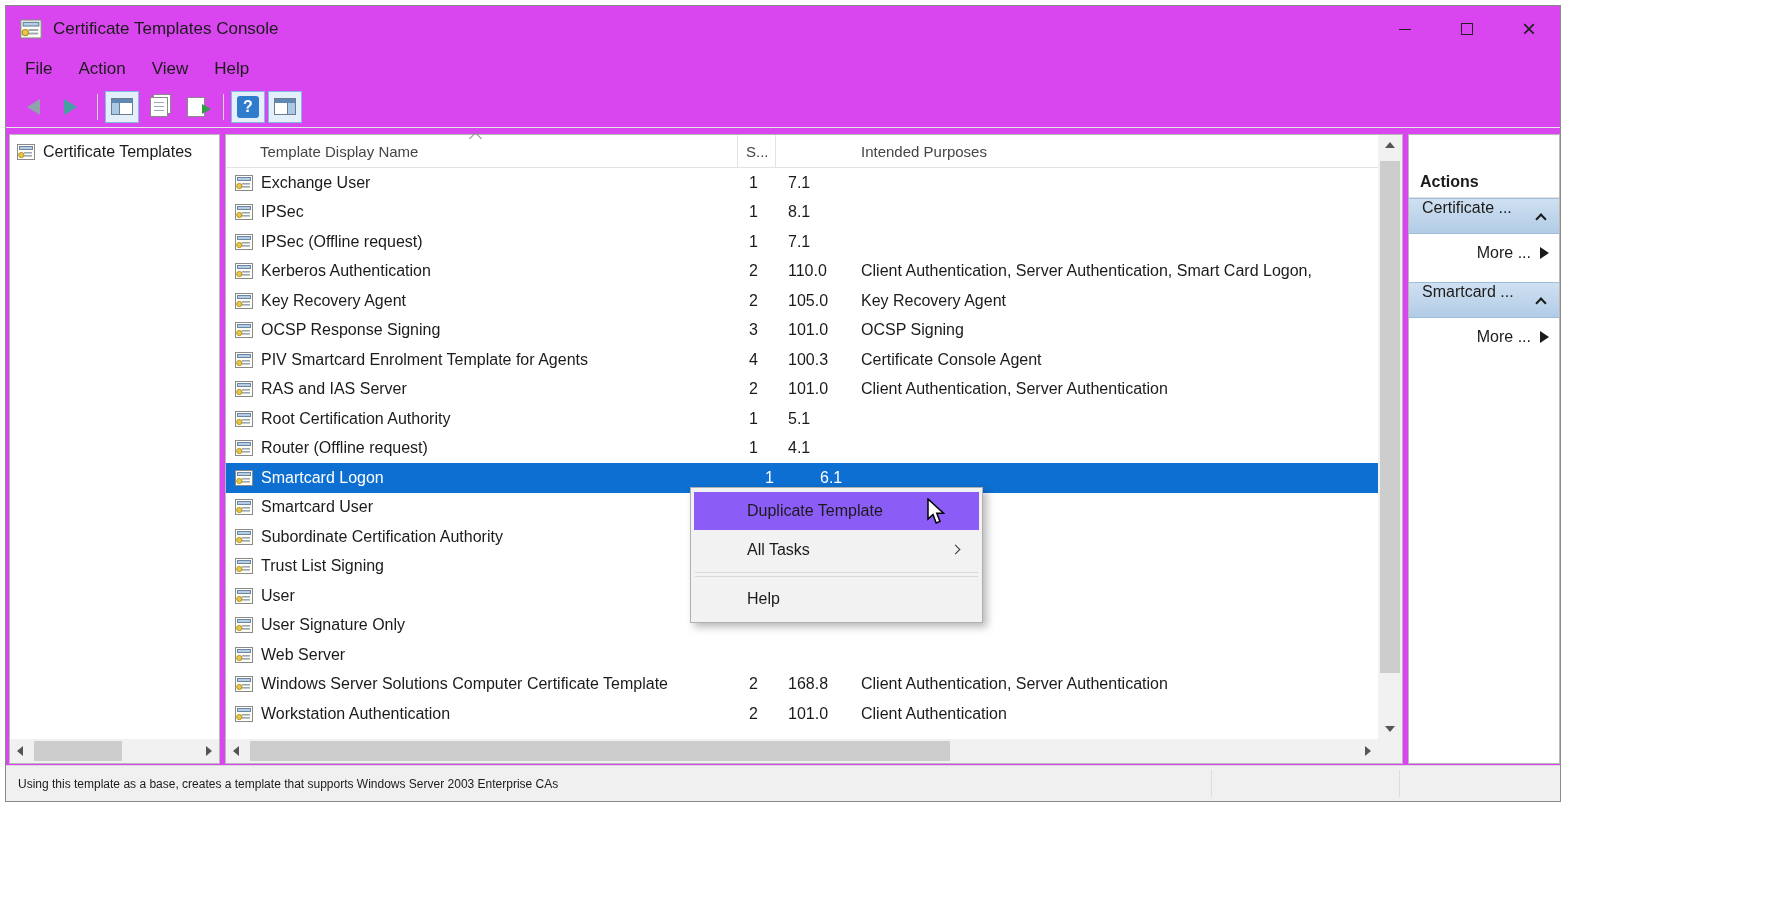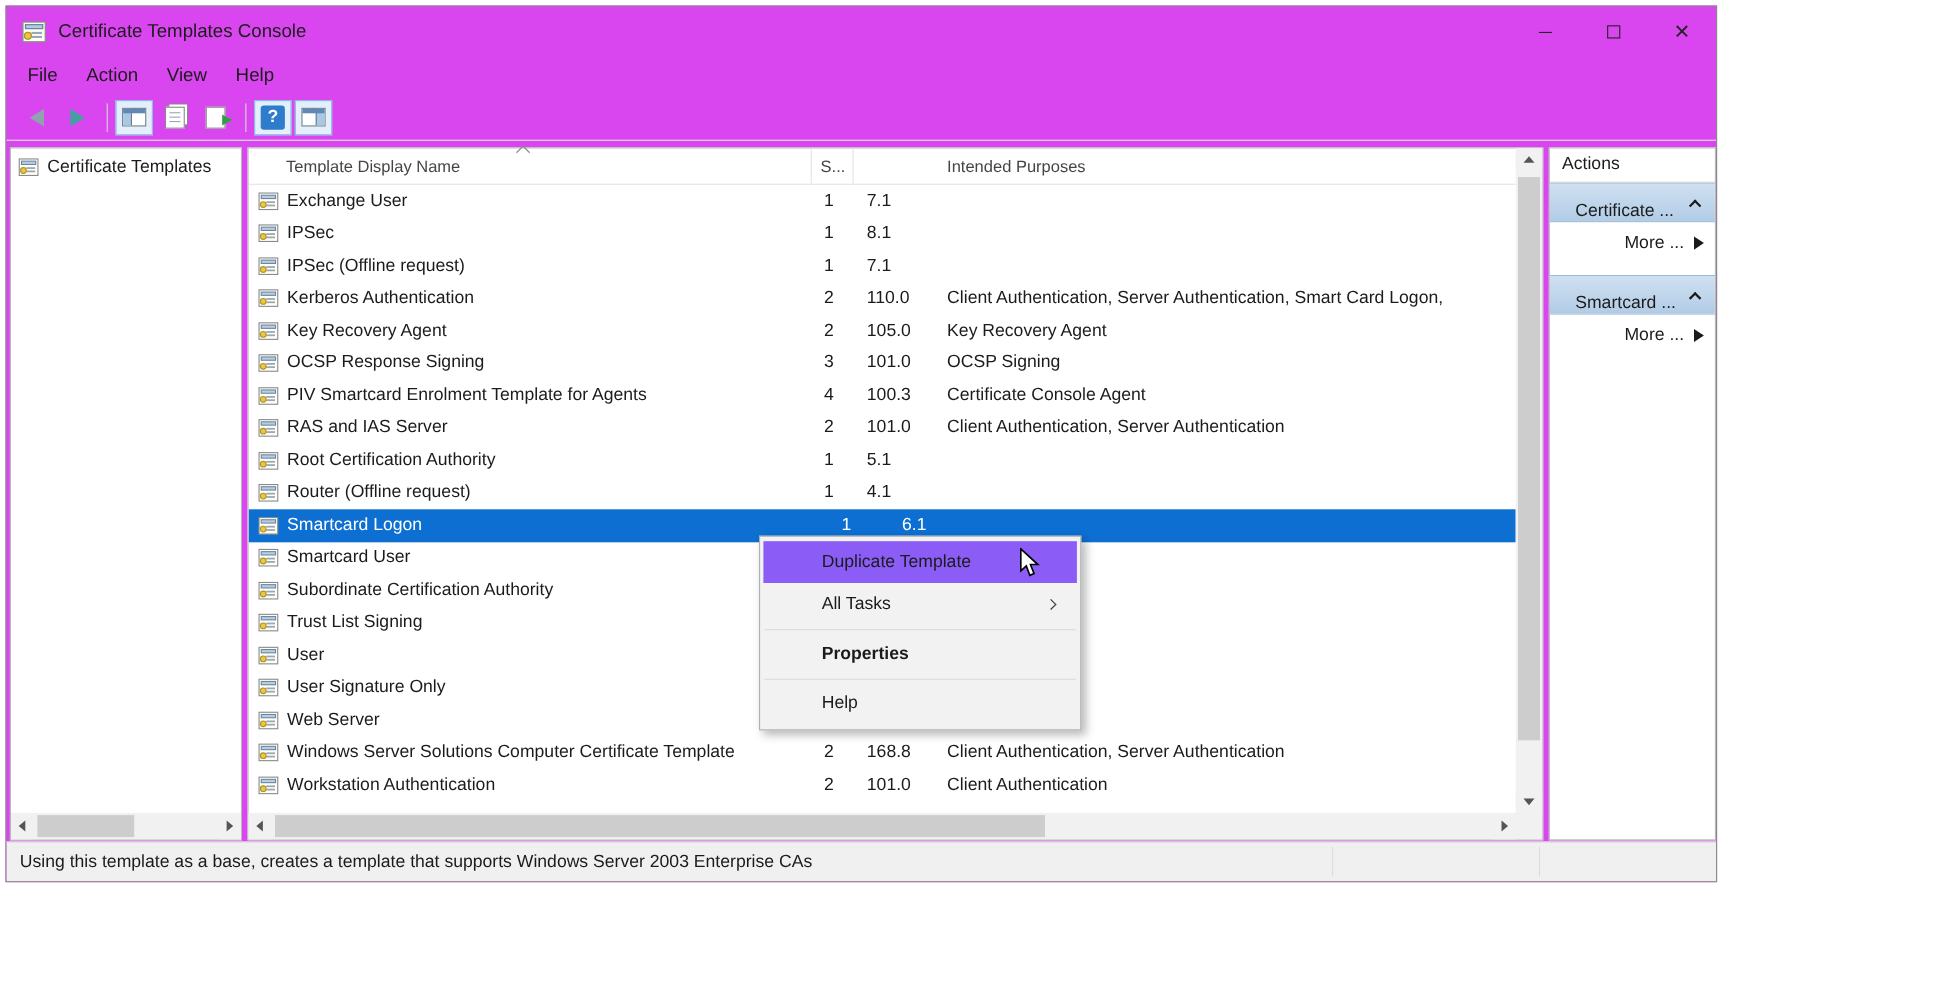--- a/index.html
+++ b/index.html
@@ -70,32 +70,32 @@
   .hthumb { position:absolute; top:2px; bottom:2px; background:#cdcdcd; }
   .sbtn.left { left:0; height:24px; width:20px; top:0; }
   .sbtn.right { right:0; height:24px; width:20px; top:0; }
   .tri-up { width:0; height:0; border-left:5px solid transparent; border-right:5px solid transparent; border-bottom:6px solid #555; }
   .tri-down { width:0; height:0; border-left:5px solid transparent; border-right:5px solid transparent; border-top:6px solid #555; }
   .tri-left { width:0; height:0; border-top:5px solid transparent; border-bottom:5px solid transparent; border-right:6px solid #555; }
   .tri-rightg { width:0; height:0; border-top:5px solid transparent; border-bottom:5px solid transparent; border-left:6px solid #555; }
   .corner { position:absolute; right:0; bottom:0; width:24px; height:24px; background:#f1f1f1; }
   
   .actionspane { position:absolute; left:1402px; top:128px; width:152px; height:630px; border:1px solid #b8b8b8; background:#fff; font-size:16px; }
-  .actions-title { font-weight:normal; padding:6px 0 6px 11px; border-bottom:1px solid #e3e3e3; }
-  .asec-header { position:relative; height:36px; display:flex; align-items:flex-end; padding-left:23px;
+  .actions-title { font-weight:bold; padding:6px 0 6px 11px; border-bottom:1px solid #e3e3e3;margin-top:32px; }
+  .asec-header { position:relative; height:36px; display:flex; align-items:flex-start; padding-left:13px;
     background:linear-gradient(#cfe0f1,#b2cce6); border-top:1px solid #9ebcd9; border-bottom:1px solid #9ebcd9; }
   .aslabel { white-space:nowrap; overflow:hidden; max-width:112px; }
   .chev { width:8px; height:8px; border-left:2px solid #1a1a1a; border-top:2px solid #1a1a1a; display:inline-block; }
   .chev.up { transform:rotate(45deg); position:absolute; right:14px; top:16px; }
   .asec-more { height:38px; display:flex; align-items:center; justify-content:flex-end; gap:9px; padding-right:10px; }
   .asec-more + .asec-header { margin-top:10px; }
   .tri-right { width:0; height:0; border-top:6px solid transparent; border-bottom:6px solid transparent; border-left:9px solid #1a1a1a; }
   
   .statusbar { position:absolute; left:0; right:0; bottom:0; height:36px; background:#f0f0f0; border-top:1px solid #d9d9d9;
-    display:flex; align-items:center; padding-left:12px; font-size:16px; }
+    display:flex; align-items:center; padding-left:12px; font-size:12px; }
   .stsep { position:absolute; top:4px; bottom:4px; width:1px; background:#dcdcdc; }
   
   .sortcaret { position:absolute; left:471px; top:134px; width:9px; height:9px;
     border-left:1.5px solid #8a8a8a; border-top:1.5px solid #8a8a8a; transform:rotate(45deg); }
   
   .ctxmenu { position:absolute; left:690px; top:487px; width:293px; background:#f2f2f2;
     border:1px solid #b0b0b0; box-shadow:4px 4px 8px rgba(0,0,0,0.28); padding:3px 0; font-size:16px; z-index:20; }
   .citem { position:relative; height:38px; display:flex; align-items:center; padding-left:53px; margin:1px 3px; }
   .citem.hl { background:#8b5cf6; }
   .citem.bold { font-weight:bold; }
@@ -578,23 +578,20 @@
 
   <div class="ctxmenu">
       <div class="citem hl">
         <span>Duplicate Template</span>
       </div>
       <div class="citem">
         <span>All Tasks</span>
         <span class="subarrow"></span>
       </div>
       <div class="msep"></div>
-      <div class="citem bold">
-        <span>Properties</span>
-      </div>
       <div class="msep"></div>
       <div class="citem">
         <span>Help</span>
       </div>
     </div>
 
   <div class="cursor">
     <svg width="23" height="27" viewBox="0 0 23 27">
       <path d="M3 1 L3 21 L8 16.5 L11.2 25 L15 23.4 L11.8 15.2 L18.5 15.2 Z" fill="#ffffff" stroke="#000" stroke-width="1.5"></path>
     </svg>

